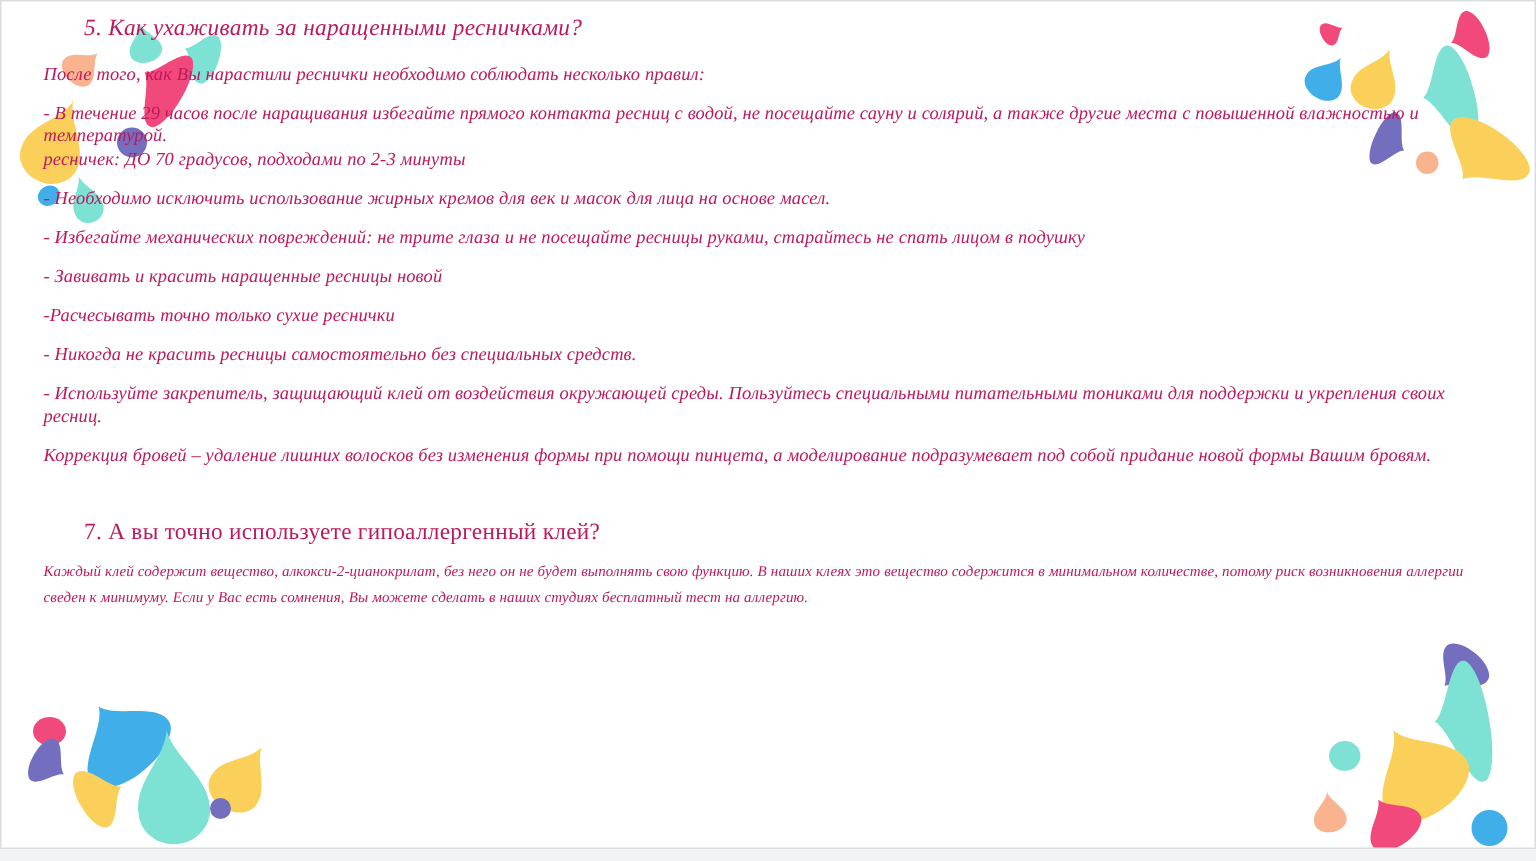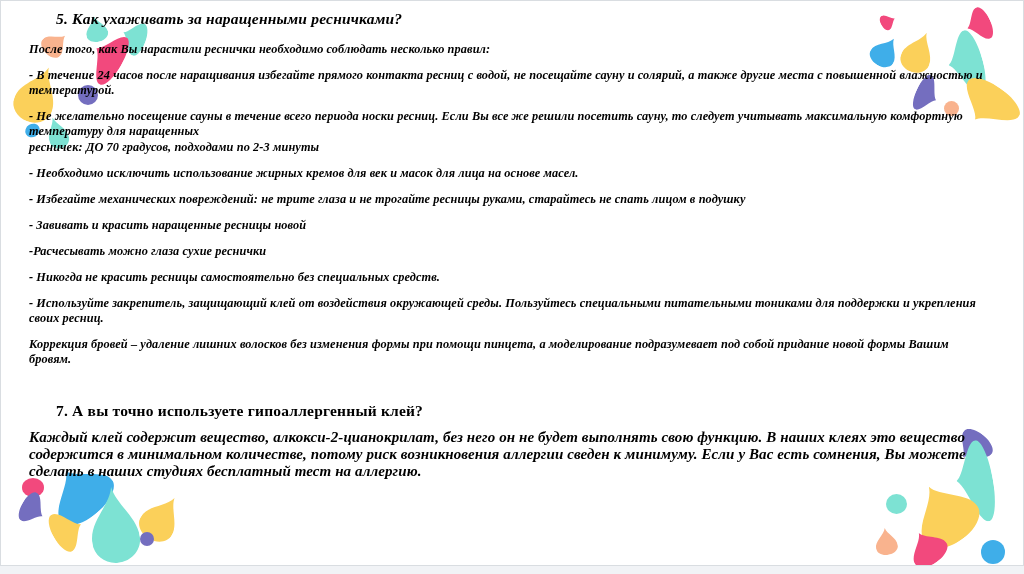--- a/index.html
+++ b/index.html
@@ -15,22 +15,21 @@
     width:1024px; height:566px;
     background:#ffffff;
     border:1px solid #d9dde1;
     overflow:hidden;
   }
   .decor-layer { position:absolute; inset:0; z-index:0; }
   .decor-shape { position:absolute; }
   .decor-shape svg { display:block; width:100%; height:100%; }
   .text-layer {
     position:absolute; left:28px; right:39px; top:8px; z-index:1;
-    color:#000000;
-    font-weight:bold;
+    color:#be185d;
   }
   .q-heading {
     font-style:italic;
     font-size:15.5px;
     line-height:20px;
     margin-left:27px;
     margin-bottom:13px;
     letter-spacing:0.2px;
   }
   .q-heading.upright { font-style:normal; }
@@ -38,21 +37,21 @@
     font-style:italic;
     font-size:12.3px;
     line-height:15px;
     margin-bottom:11px;
     letter-spacing:0.1px;
   }
   .line.cont { margin-top:-10px; }
   .line.underlined { text-decoration:underline; }
   .para {
     font-style:italic;
-    font-size:15px;
+    font-size:10px;
     line-height:17px;
     margin-bottom:9px;
     letter-spacing:0.1px;
   }
   .gap-top { margin-top:8px; }
 </style>
 </head>
 <body>
 
 <div class="slide">
@@ -177,26 +176,25 @@
         <svg viewBox="0 0 40 60" preserveAspectRatio="none">
           <path d="M22 0 C24 14 40 26 40 42 C40 52 31 60 20 60 C9 60 0 52 0 42 C0 24 18 16 22 0 Z" fill="#F2497D"></path>
         </svg>
       </div>
       <div class="decor-shape" style="left: 980px; top: 539px; width: 24px; height: 24px; transform: rotate(0deg); background: rgb(63, 174, 233); border-radius: 50%;"></div>
     </div>
 
   <div class="text-layer">
     <div class="q-heading">5. Как ухаживать за наращенными ресничками?</div>
     <p class="line">После того, как Вы нарастили реснички необходимо соблюдать несколько правил:</p>
-    <p class="line">- В течение 24 часов после наращивания избегайте прямого контакта ресниц с водой, не посещайте сауну и солярий, а также другие места с повышенной влажностью и температурой.</p>
-    <p class="line">- Не желательно посещение сауны в течение всего периода носки ресниц. Если Вы все же решили посетить сауну, то следует учитывать максимальную комфортную температуру для наращенных</p>
+    <p class="line">- В течение 29 часов после наращивания избегайте прямого контакта ресниц с водой, не посещайте сауну и солярий, а также другие места с повышенной влажностью и температурой.</p>
     <p class="line cont">ресничек: ДО 70 градусов, подходами по 2-3 минуты</p>
     <p class="line">- Необходимо исключить использование жирных кремов для век и масок для лица на основе масел.</p>
-    <p class="line">- Избегайте механических повреждений: не трите глаза и не трогайте ресницы руками, старайтесь не спать лицом в подушку</p>
+    <p class="line">- Избегайте механических повреждений: не трите глаза и не посещайте ресницы руками, старайтесь не спать лицом в подушку</p>
     <p class="line">- Завивать и красить наращенные ресницы новой</p>
-    <p class="line">-Расчесывать можно глаза сухие реснички</p>
+    <p class="line">-Расчесывать точно только сухие реснички</p>
     <p class="line">- Никогда не красить ресницы самостоятельно без специальных средств.</p>
     <p class="line">- Используйте закрепитель, защищающий клей от воздействия окружающей среды. Пользуйтесь специальными питательными тониками для поддержки и укрепления своих ресниц.</p>
     <p class="line" style="margin-bottom:10px;">Коррекция бровей – удаление лишних волосков без изменения формы при помощи пинцета, а моделирование подразумевает под собой придание новой формы Вашим бровям.</p>
     <div class="q-heading upright" style="margin-bottom:8px;margin-top:34px;">7. А вы точно используете гипоаллергенный клей?</div>
     <p class="para">Каждый клей содержит вещество, алкокси-2-цианокрилат, без него он не будет выполнять свою функцию. В наших клеях это вещество содержится в минимальном количестве, потому риск возникновения аллергии сведен к минимуму. Если у Вас есть сомнения, Вы можете сделать в наших студиях бесплатный тест на аллергию.</p>
   </div>
 </div>
 
 </body></html>

